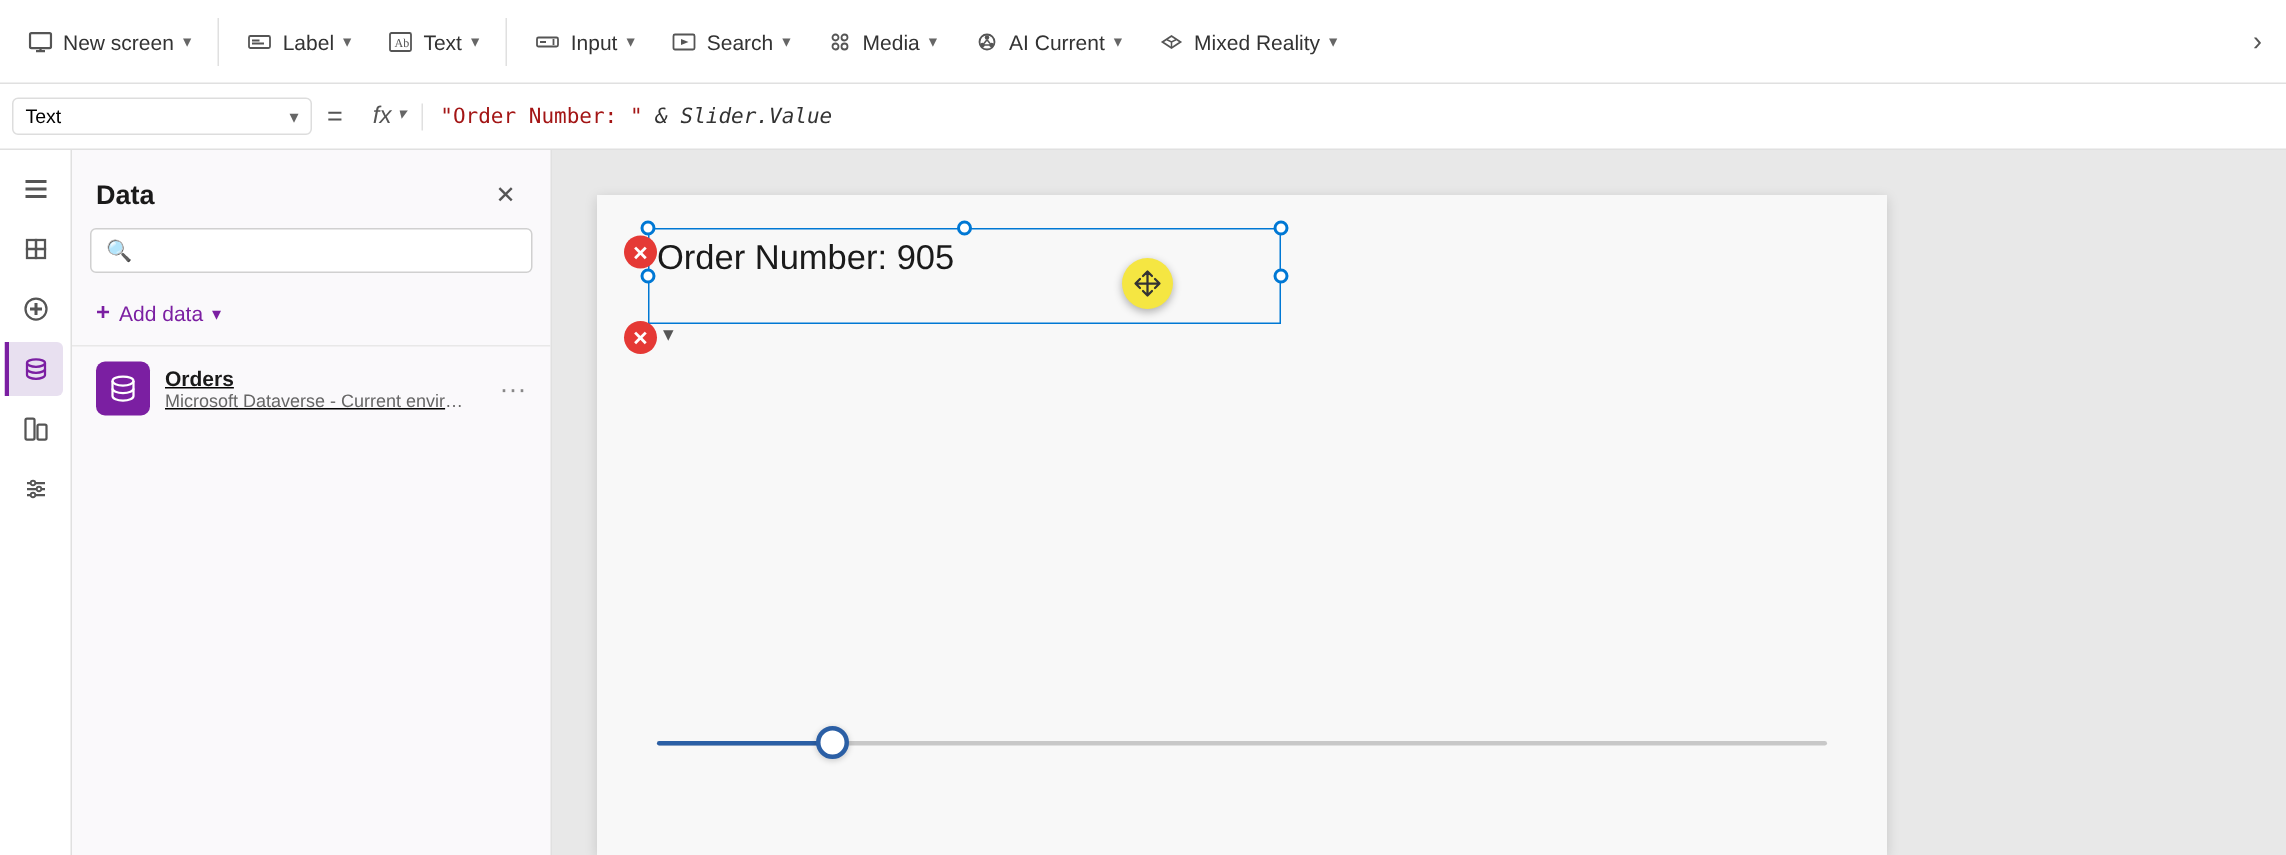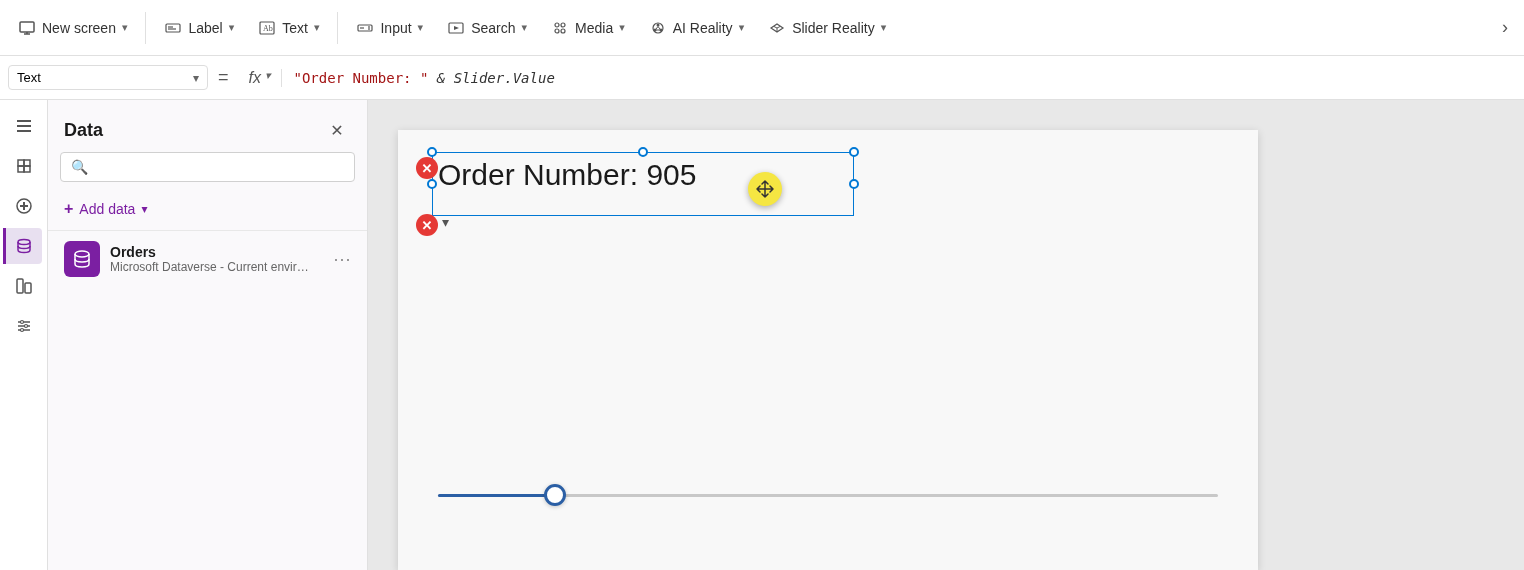--- a/index.html
+++ b/index.html
@@ -218,21 +218,21 @@
       height: 36px;
       border-radius: 6px;
       background: #7b1fa2;
       display: flex;
       align-items: center;
       justify-content: center;
       color: white;
       font-size: 18px;
       flex-shrink: 0;
     }
-    .data-source-info { flex: 1; }
+    .data-source-info { flex: 1; text-decoration: underline; }
     .data-source-name { font-size: 14px; font-weight: 600; color: #1a1a1a; }
     .data-source-desc { font-size: 12px; color: #666; white-space: nowrap; overflow: hidden; text-overflow: ellipsis; max-width: 200px; }
     .data-source-more {
       color: #888;
       font-size: 18px;
       cursor: pointer;
     }
 
     
     .canvas-area {
@@ -255,21 +255,21 @@
 
     
     .canvas-text-element {
       position: absolute;
       top: 28px;
       left: 40px;
       width: 410px;
       height: 52px;
     }
     .text-content {
-      font-size: 30px;
+      font-size: 23px;
       font-weight: 400;
       color: #1a1a1a;
       white-space: nowrap;
     }
     .selection-border {
       position: absolute;
       top: -6px;
       left: -6px;
       right: -6px;
       bottom: -6px;
@@ -471,33 +471,33 @@
       <svg width="16" height="16" viewBox="0 0 16 16">
         <circle cx="8" cy="8" r="5" fill="none" stroke="#555" stroke-width="1.2"></circle>
         <circle cx="8" cy="5" r="1.5" fill="#555"></circle>
         <circle cx="11" cy="10" r="1.5" fill="#555"></circle>
         <circle cx="5" cy="10" r="1.5" fill="#555"></circle>
         <line x1="8" y1="6.5" x2="10" y2="9" stroke="#555" stroke-width="1"></line>
         <line x1="8" y1="6.5" x2="6" y2="9" stroke="#555" stroke-width="1"></line>
         <line x1="6" y1="10" x2="10" y2="10" stroke="#555" stroke-width="1"></line>
       </svg>
     </span>
-    <span>AI Reality</span>
+    <span>AI Current</span>
     <span class="chevron-icon">▾</span>
   </button>
 
   <button class="toolbar-item">
     <span class="toolbar-icon">
       <svg width="16" height="16" viewBox="0 0 16 16">
         <path d="M2 8 L8 4 L14 8 L8 12 Z" fill="none" stroke="#555" stroke-width="1.2"></path>
         <path d="M5 6.5 L8 8 L11 6.5" fill="none" stroke="#555" stroke-width="1"></path>
         <line x1="8" y1="8" x2="8" y2="12" stroke="#555" stroke-width="1"></line>
       </svg>
     </span>
-    <span>Slider Reality</span>
+    <span>Mixed Reality</span>
     <span class="chevron-icon">▾</span>
   </button>
 
   <div class="toolbar-overflow">›</div>
 </div>
 
 <div class="formula-bar">
   <div class="formula-property-select">
     <span>Text</span>
     <span style="margin-left:auto; font-size:12px; color:#666;">▾</span>

